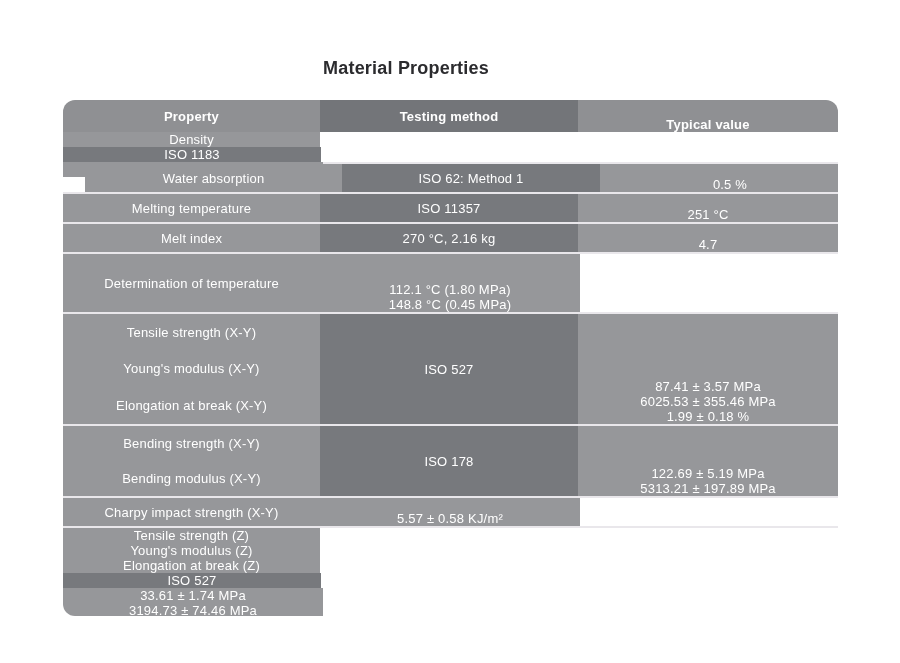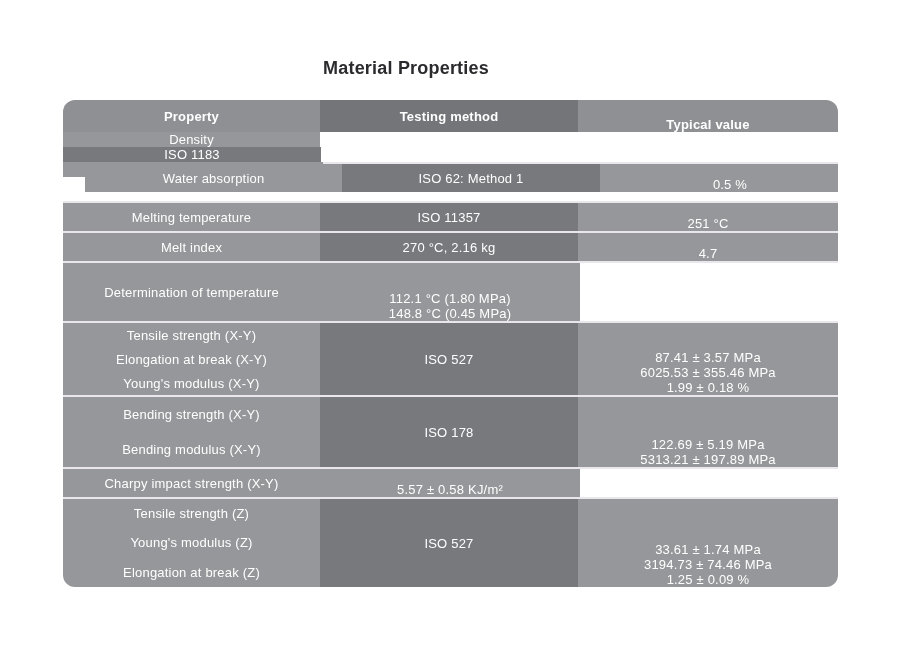--- a/index.html
+++ b/index.html
@@ -85,21 +85,21 @@
         <div class="cell col-prop">
           <div class="line">Water absorption</div>
         </div>
         <div class="cell col-method">
           <div class="line">ISO 62: Method 1</div>
         </div>
         <div class="cell col-value">
           <div class="line">0.5 %</div>
         </div>
       </div>
-      <div class="trow" style="height: 30px; margin-top: 9px;">
+      <div class="trow" style="height: 30px;">
         <div class="cell col-prop">
           <div class="line">Melting temperature</div>
         </div>
         <div class="cell col-method">
           <div class="line">ISO 11357</div>
         </div>
         <div class="cell col-value">
           <div class="line">251 °C</div>
         </div>
       </div>
@@ -116,25 +116,25 @@
       </div>
       <div class="trow" style="height: 60px;">
         <div class="cell col-prop">
           <div class="line">Determination of temperature</div>
         </div>
         <div class="cell col-value">
           <div class="line">112.1 °C (1.80 MPa)</div>
           <div class="line">148.8 °C (0.45 MPa)</div>
         </div>
       </div>
-      <div class="trow" style="height: 74px;">
+      <div class="trow" style="height: 112px;">
         <div class="cell col-prop">
           <div class="line">Tensile strength (X-Y)</div>
+          <div class="line">Young's modulus (X-Y)</div>
           <div class="line">Elongation at break (X-Y)</div>
-          <div class="line">Young's modulus (X-Y)</div>
         </div>
         <div class="cell col-method">
           <div class="line">ISO 527</div>
         </div>
         <div class="cell col-value">
           <div class="line">87.41 ± 3.57 MPa</div>
           <div class="line">6025.53 ± 355.46 MPa</div>
           <div class="line">1.99 ± 0.18 %</div>
         </div>
       </div>
@@ -152,21 +152,21 @@
         </div>
       </div>
       <div class="trow" style="height: 30px;">
         <div class="cell col-prop">
           <div class="line">Charpy impact strength (X-Y)</div>
         </div>
         <div class="cell col-value">
           <div class="line">5.57 ± 0.58 KJ/m²</div>
         </div>
       </div>
-      <div class="trow" style="height: 90px;">
+      <div class="trow" style="height: 90px; flex-direction: column;">
         <div class="cell col-prop">
           <div class="line">Tensile strength (Z)</div>
           <div class="line">Young's modulus (Z)</div>
           <div class="line">Elongation at break (Z)</div>
         </div>
         <div class="cell col-method">
           <div class="line">ISO 527</div>
         </div>
         <div class="cell col-value">
           <div class="line">33.61 ± 1.74 MPa</div>

